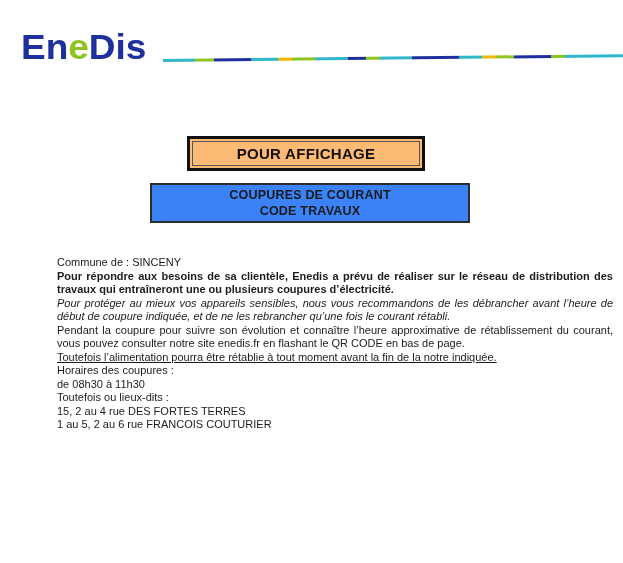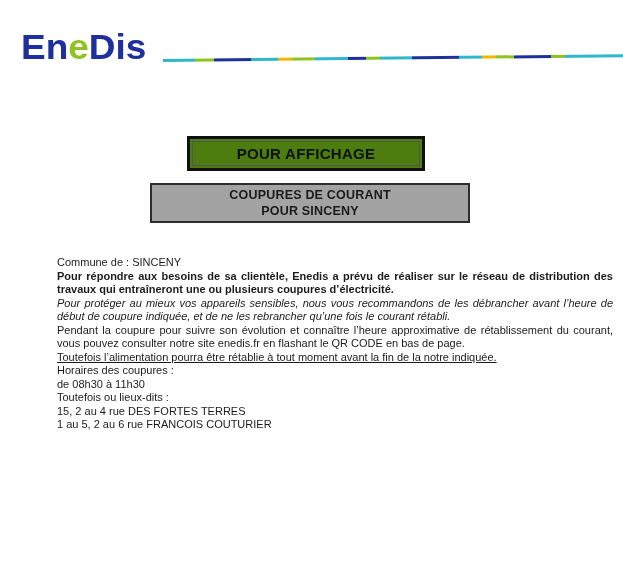--- a/index.html
+++ b/index.html
@@ -46,35 +46,35 @@
       #1e2f9e 76%, #1e2f9e 84%,
       #8fc31f 84%, #8fc31f 87%,
       #30b7c9 87%, #30b7c9 100%);
   }
 
   
   .affichage-box {
     position: absolute; left: 187px; top: 136px;
     width: 238px; height: 35px;
     border: 3px solid #101010;
-    background: #4d7c0f;
+    background: #fdba74;
     padding: 2px;
   }
   .affichage-inner {
     width: 100%; height: 100%;
     border: 1px solid #555;
     display: flex; align-items: center; justify-content: center;
     font-size: 15px; font-weight: bold; color: #101010;
     letter-spacing: 0.3px;
   }
   .title-box {
     position: absolute; left: 150px; top: 183px;
     width: 320px; height: 40px;
     border: 2px solid #2d2d2d;
-    background: #a3a3a3;
+    background: #3b82f6;
     display: flex; flex-direction: column;
     align-items: center; justify-content: center;
     font-size: 12.5px; font-weight: bold; color: #1a1a1a;
     line-height: 16px; letter-spacing: 0.2px;
   }
 
   
   .body-text {
     position: absolute; left: 57px; top: 256px;
     width: 556px;
@@ -101,21 +101,21 @@
   </div>
 
   <div class="brand-line"></div>
 
   <div class="affichage-box">
     <div class="affichage-inner">POUR AFFICHAGE</div>
   </div>
 
   <div class="title-box">
     <div>COUPURES DE COURANT</div>
-    <div>POUR SINCENY</div>
+    <div>CODE TRAVAUX</div>
   </div>
 
   <div class="body-text">
     <p class="commune">Commune de : SINCENY</p>
     <p class="p1 para-just">Pour répondre aux besoins de sa clientèle, Enedis a prévu de réaliser sur le réseau de distribution des travaux qui entraîneront une ou plusieurs coupures d’électricité.</p>
     <p class="p2 para-just">Pour protéger au mieux vos appareils sensibles, nous vous recommandons de les débrancher avant l’heure de début de coupure indiquée, et de ne les rebrancher qu’une fois le courant rétabli.</p>
     <p class="p3 para-just">Pendant la coupure pour suivre son évolution et connaître l’heure approximative de rétablissement du courant, vous pouvez consulter notre site enedis.fr en flashant le QR CODE en bas de page.</p>
     <p class="notice"><span>Toutefois l’alimentation pourra être rétablie à tout moment avant la fin de la notre indiquée.</span></p>
     <p class="horaires">Horaires des coupures :</p>
     <p class="time-block">de 08h30 à 11h30</p>

